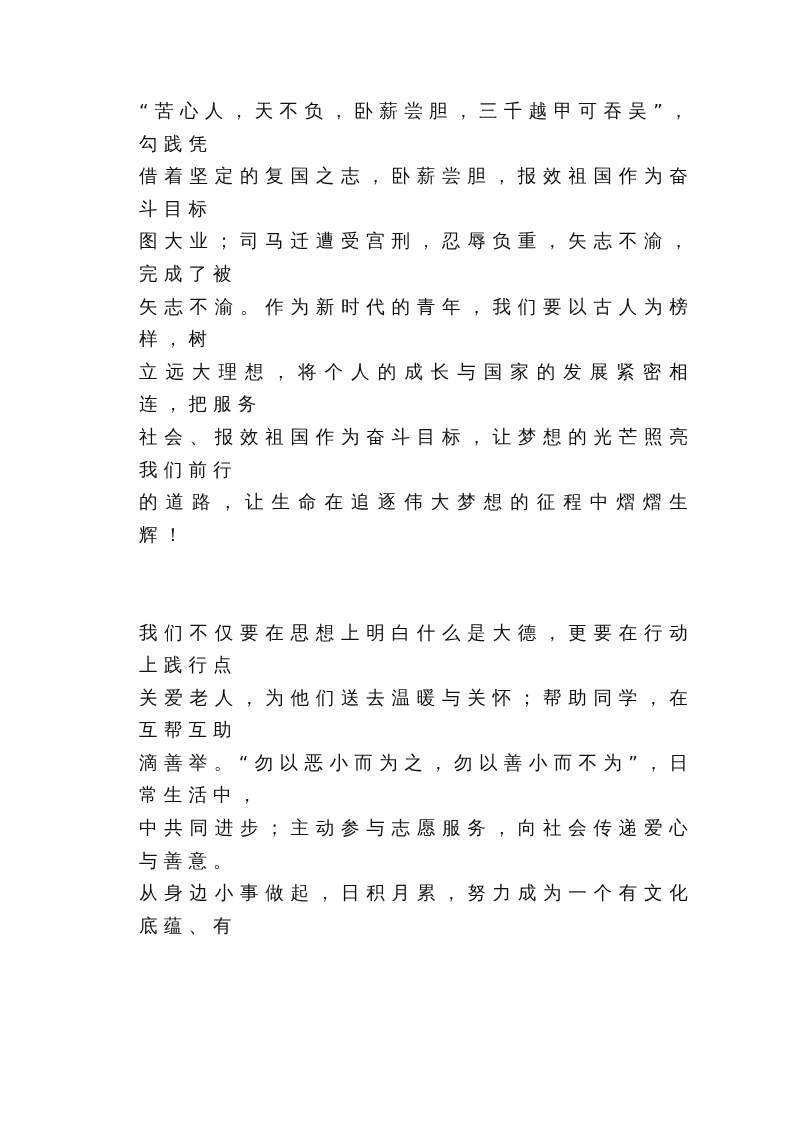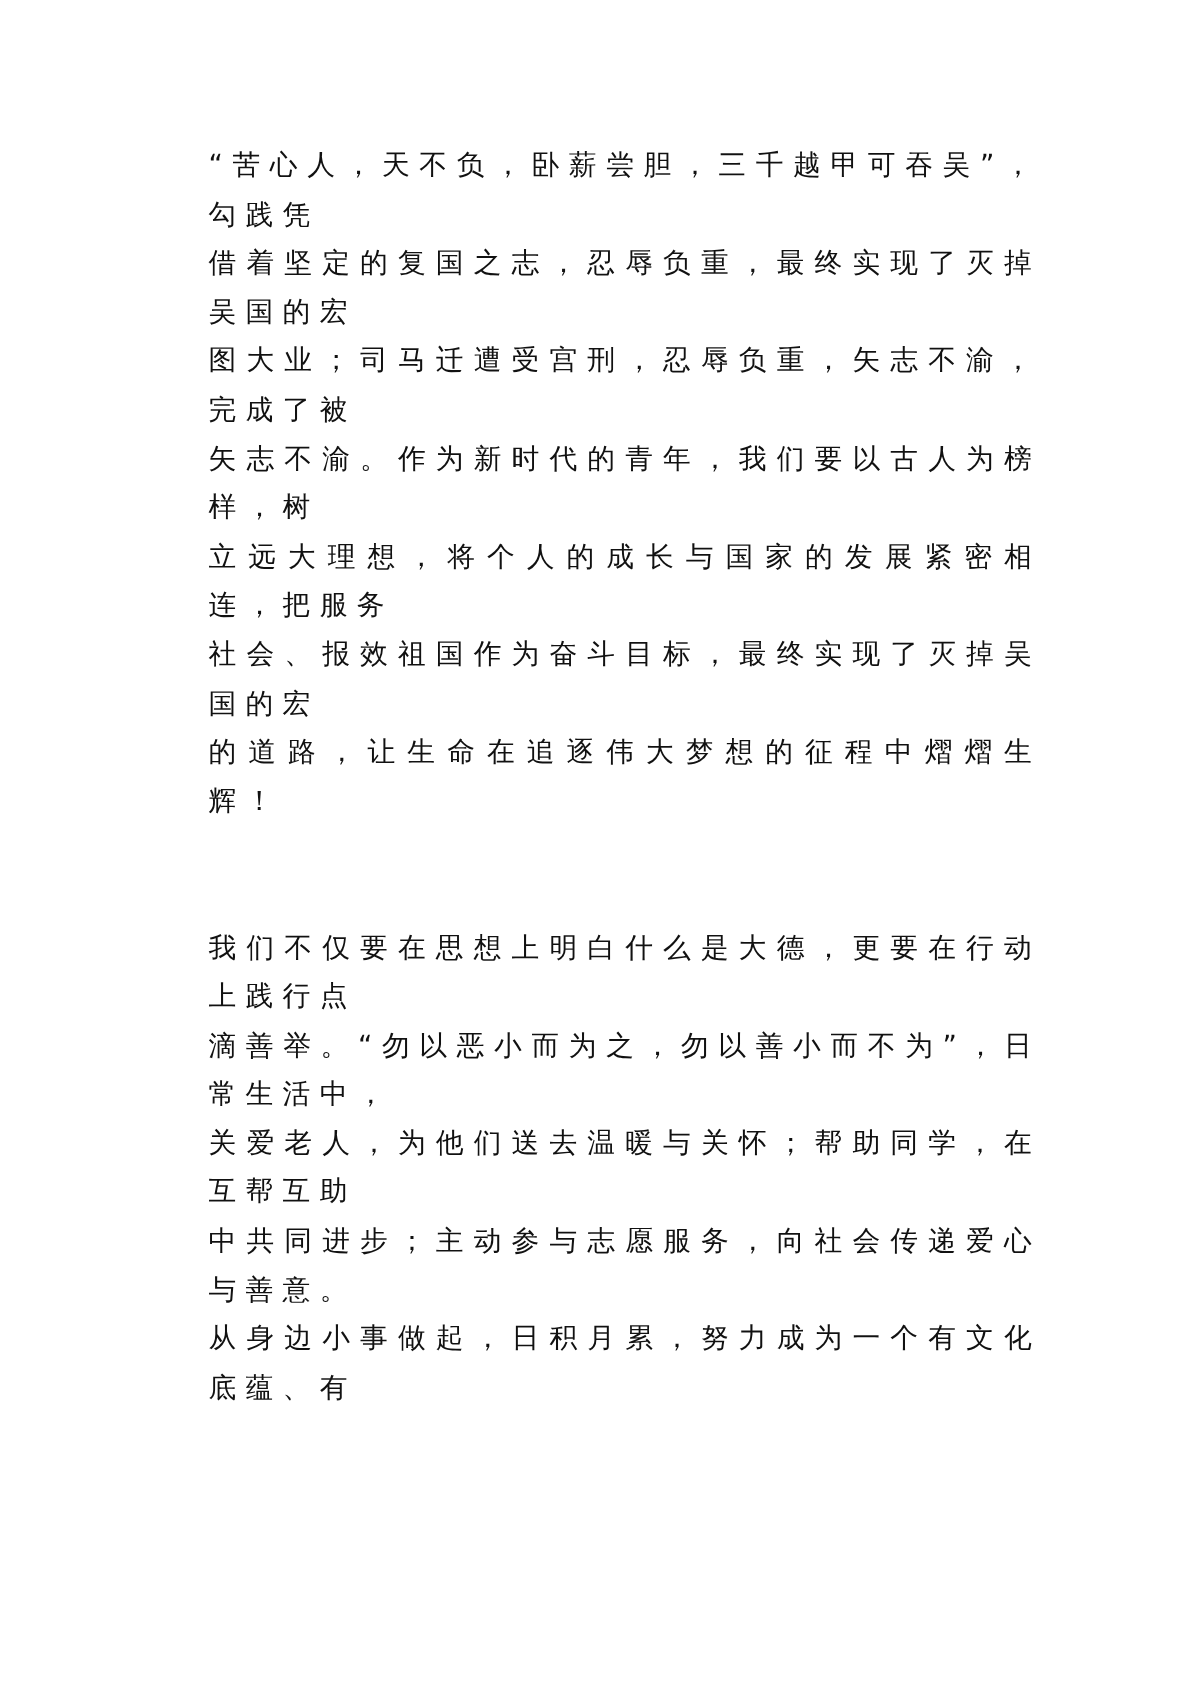--- a/index.html
+++ b/index.html
@@ -19,36 +19,36 @@
   .gap { height: 32.6px; }
 </style>
 </head>
 <body>
 
 <div class="page">
   <div class="content">
 
     <div class="para">
       <div>“苦心人，天不负，卧薪尝胆，三千越甲可吞吴”，勾践凭</div>
-      <div>借着坚定的复国之志，忍辱负重，最终实现了灭掉吴国的宏</div>
+      <div>借着坚定的复国之志，卧薪尝胆，报效祖国作为奋斗目标</div>
       <div>图大业；司马迁遭受宫刑，忍辱负重，矢志不渝，完成了被</div>
       <div>矢志不渝。作为新时代的青年，我们要以古人为榜样，树</div>
       <div>立远大理想，将个人的成长与国家的发展紧密相连，把服务</div>
-      <div>社会、报效祖国作为奋斗目标，最终实现了灭掉吴国的宏</div>
+      <div>社会、报效祖国作为奋斗目标，让梦想的光芒照亮我们前行</div>
       <div>的道路，让生命在追逐伟大梦想的征程中熠熠生辉！</div>
     </div>
 
     <div class="gap"></div>
 
 
     <div class="gap"></div>
 
     <div class="para">
       <div>我们不仅要在思想上明白什么是大德，更要在行动上践行点</div>
+      <div>关爱老人，为他们送去温暖与关怀；帮助同学，在互帮互助</div>
       <div>滴善举。“勿以恶小而为之，勿以善小而不为”，日常生活中，</div>
-      <div>关爱老人，为他们送去温暖与关怀；帮助同学，在互帮互助</div>
       <div>中共同进步；主动参与志愿服务，向社会传递爱心与善意。</div>
       <div>从身边小事做起，日积月累，努力成为一个有文化底蕴、有</div>
 
     </div>
 
   </div>
 </div>
 
 </body></html>

